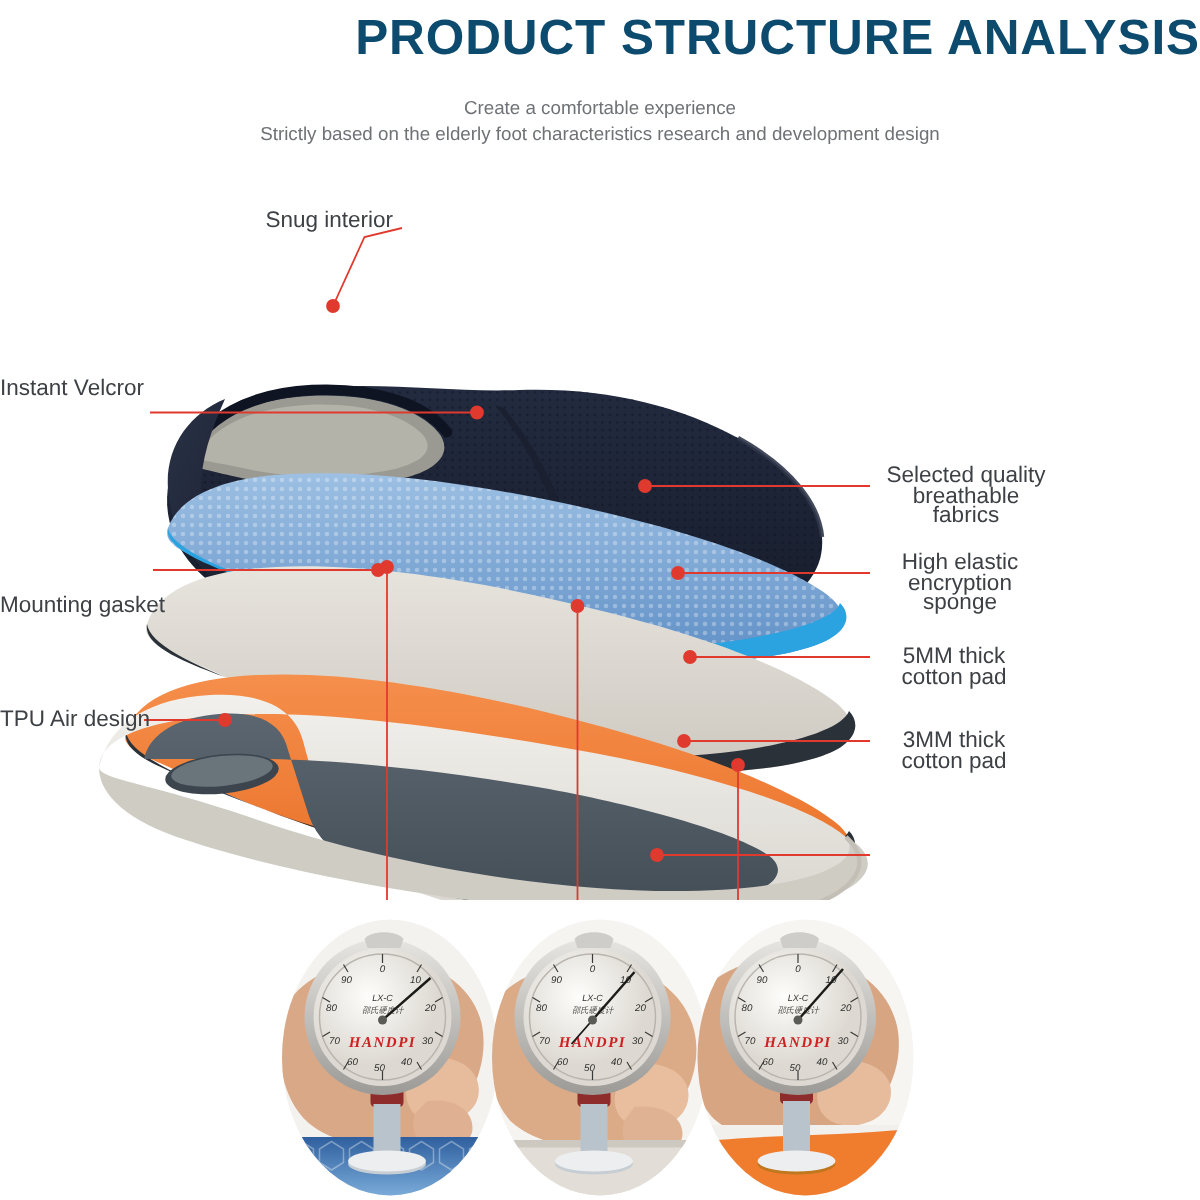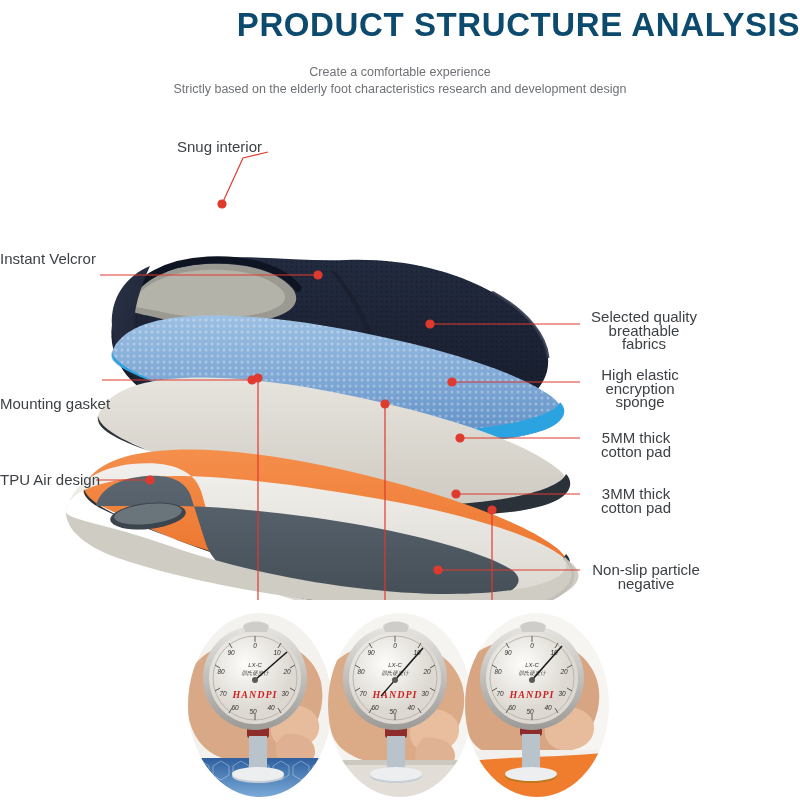--- a/index.html
+++ b/index.html
@@ -222,22 +222,20 @@
     <div class="lbl right" style="left:584px;top:248px;width:112px;">High elastic
 encryption
 sponge</div>
     <div class="lbl right" style="left:584px;top:190px;width:120px;">Selected quality
 breathable
 fabrics</div>
     <div class="lbl right" style="left:584px;top:311px;width:104px;">5MM thick
 cotton pad</div>
     <div class="lbl right" style="left:584px;top:367px;width:104px;">3MM thick
 cotton pad</div>
-    <div class="lbl right" style="left:584px;top:443px;width:124px;">Non-slip particle
-negative</div>
   </div>
 
   <div class="panels">
 
     <div class="panel" style="left:185px;top:10px;">
       <svg width="150" height="190" viewBox="0 0 150 190">
         <defs>
           <clipPath id="ovalClipA">
               <ellipse cx="75" cy="95" rx="72" ry="92"></ellipse>
             </clipPath>

